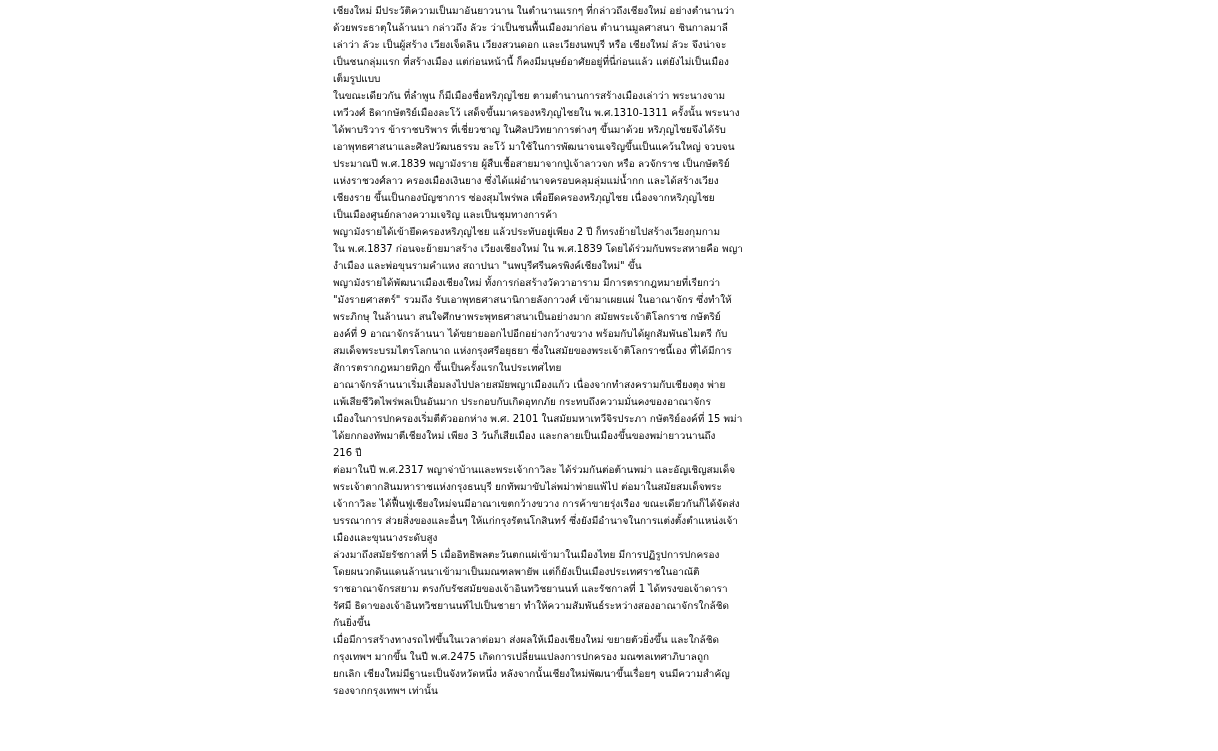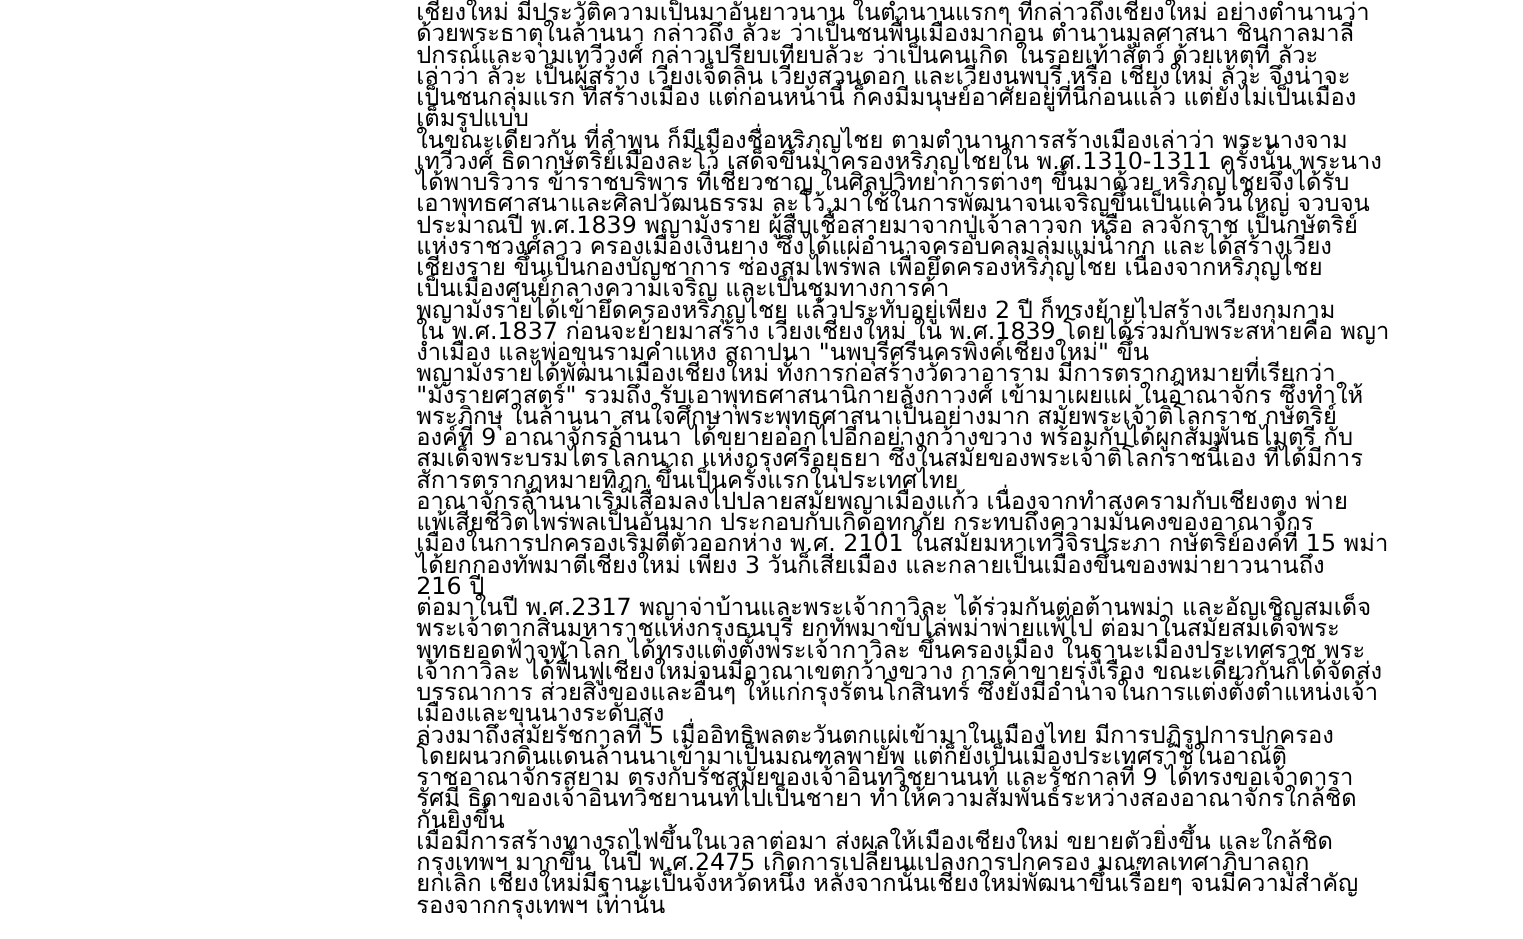--- a/index.html
+++ b/index.html
@@ -14,21 +14,21 @@
     background: #ffffff;
     overflow: hidden;
   }
   .article {
     position: absolute;
     left: 333px;
     top: 2px;
     width: 556px;
     color: #000000;
     font-family: "DejaVu Sans", "Liberation Sans", sans-serif;
-    font-size: 19px;
+    font-size: 10px;
     text-align: left;
   }
   .paragraph {
     margin: 0;
     padding: 0;
   }
   .text-line {
     height: 17px;
     line-height: 17px;
     white-space: nowrap;
@@ -37,21 +37,20 @@
 </style>
 </head>
 <body>
 
 <div class="page">
   <div class="article">
 
   <div class="paragraph">
         <div class="text-line">เชียงใหม่ มีประวัติความเป็นมาอันยาวนาน ในตำนานแรกๆ ที่กล่าวถึงเชียงใหม่ อย่างตำนานว่า</div>
         <div class="text-line">ด้วยพระธาตุในล้านนา กล่าวถึง ลัวะ ว่าเป็นชนพื้นเมืองมาก่อน ตำนานมูลศาสนา ชินกาลมาลี</div>
-        <div class="text-line">ปกรณ์และจามเทวีวงศ์ กล่าวเปรียบเทียบลัวะ ว่าเป็นคนเกิด ในรอยเท้าสัตว์ ด้วยเหตุที่ ลัวะ</div>
         <div class="text-line">เล่าว่า ลัวะ เป็นผู้สร้าง เวียงเจ็ดลิน เวียงสวนดอก และเวียงนพบุรี หรือ เชียงใหม่ ลัวะ จึงน่าจะ</div>
         <div class="text-line">เป็นชนกลุ่มแรก ที่สร้างเมือง แต่ก่อนหน้านี้ ก็คงมีมนุษย์อาศัยอยู่ที่นี่ก่อนแล้ว แต่ยังไม่เป็นเมือง</div>
         <div class="text-line">เต็มรูปแบบ</div>
       </div>
       <div class="paragraph">
         <div class="text-line">ในขณะเดียวกัน ที่ลำพูน ก็มีเมืองชื่อหริภุญไชย ตามตำนานการสร้างเมืองเล่าว่า พระนางจาม</div>
         <div class="text-line">เทวีวงศ์ ธิดากษัตริย์เมืองละโว้ เสด็จขึ้นมาครองหริภุญไชยใน พ.ศ.1310-1311 ครั้งนั้น พระนาง</div>
         <div class="text-line">ได้พาบริวาร ข้าราชบริพาร ที่เชี่ยวชาญ ในศิลปวิทยาการต่างๆ ขึ้นมาด้วย หริภุญไชยจึงได้รับ</div>
         <div class="text-line">เอาพุทธศาสนาและศิลปวัฒนธรรม ละโว้ มาใช้ในการพัฒนาจนเจริญขึ้นเป็นแคว้นใหญ่ จวบจน</div>
         <div class="text-line">ประมาณปี พ.ศ.1839 พญามังราย ผู้สืบเชื้อสายมาจากปู่เจ้าลาวจก หรือ ลวจักราช เป็นกษัตริย์</div>
@@ -75,29 +74,28 @@
       <div class="paragraph">
         <div class="text-line">อาณาจักรล้านนาเริ่มเสื่อมลงไปปลายสมัยพญาเมืองแก้ว เนื่องจากทำสงครามกับเชียงตุง พ่าย</div>
         <div class="text-line">แพ้เสียชีวิตไพร่พลเป็นอันมาก ประกอบกับเกิดอุทกภัย กระทบถึงความมั่นคงของอาณาจักร</div>
         <div class="text-line">เมืองในการปกครองเริ่มตีตัวออกห่าง พ.ศ. 2101 ในสมัยมหาเทวีจิรประภา กษัตริย์องค์ที่ 15 พม่า</div>
         <div class="text-line">ได้ยกกองทัพมาตีเชียงใหม่ เพียง 3 วันก็เสียเมือง และกลายเป็นเมืองขึ้นของพม่ายาวนานถึง</div>
         <div class="text-line">216 ปี</div>
       </div>
       <div class="paragraph">
         <div class="text-line">ต่อมาในปี พ.ศ.2317 พญาจ่าบ้านและพระเจ้ากาวิละ ได้ร่วมกันต่อต้านพม่า และอัญเชิญสมเด็จ</div>
         <div class="text-line">พระเจ้าตากสินมหาราชแห่งกรุงธนบุรี ยกทัพมาขับไล่พม่าพ่ายแพ้ไป ต่อมาในสมัยสมเด็จพระ</div>
-        <div class="text-line">พุทธยอดฟ้าจุฬาโลก ได้ทรงแต่งตั้งพระเจ้ากาวิละ ขึ้นครองเมือง ในฐานะเมืองประเทศราช พระ</div>
         <div class="text-line">เจ้ากาวิละ ได้ฟื้นฟูเชียงใหม่จนมีอาณาเขตกว้างขวาง การค้าขายรุ่งเรือง ขณะเดียวกันก็ได้จัดส่ง</div>
         <div class="text-line">บรรณาการ ส่วยสิ่งของและอื่นๆ ให้แก่กรุงรัตนโกสินทร์ ซึ่งยังมีอำนาจในการแต่งตั้งตำแหน่งเจ้า</div>
         <div class="text-line">เมืองและขุนนางระดับสูง</div>
       </div>
       <div class="paragraph">
         <div class="text-line">ล่วงมาถึงสมัยรัชกาลที่ 5 เมื่ออิทธิพลตะวันตกแผ่เข้ามาในเมืองไทย มีการปฏิรูปการปกครอง</div>
         <div class="text-line">โดยผนวกดินแดนล้านนาเข้ามาเป็นมณฑลพายัพ แต่ก็ยังเป็นเมืองประเทศราชในอาณัติ</div>
-        <div class="text-line">ราชอาณาจักรสยาม ตรงกับรัชสมัยของเจ้าอินทวิชยานนท์ และรัชกาลที่ 9 ได้ทรงขอเจ้าดารา</div>
+        <div class="text-line">ราชอาณาจักรสยาม ตรงกับรัชสมัยของเจ้าอินทวิชยานนท์ และรัชกาลที่ 1 ได้ทรงขอเจ้าดารา</div>
         <div class="text-line">รัศมี ธิดาของเจ้าอินทวิชยานนท์ไปเป็นชายา ทำให้ความสัมพันธ์ระหว่างสองอาณาจักรใกล้ชิด</div>
         <div class="text-line">กันยิ่งขึ้น</div>
       </div>
       <div class="paragraph">
         <div class="text-line">เมื่อมีการสร้างทางรถไฟขึ้นในเวลาต่อมา ส่งผลให้เมืองเชียงใหม่ ขยายตัวยิ่งขึ้น และใกล้ชิด</div>
         <div class="text-line">กรุงเทพฯ มากขึ้น ในปี พ.ศ.2475 เกิดการเปลี่ยนแปลงการปกครอง มณฑลเทศาภิบาลถูก</div>
         <div class="text-line">ยกเลิก เชียงใหม่มีฐานะเป็นจังหวัดหนึ่ง หลังจากนั้นเชียงใหม่พัฒนาขึ้นเรื่อยๆ จนมีความสำคัญ</div>
         <div class="text-line">รองจากกรุงเทพฯ เท่านั้น</div>
       </div>
     </div>

